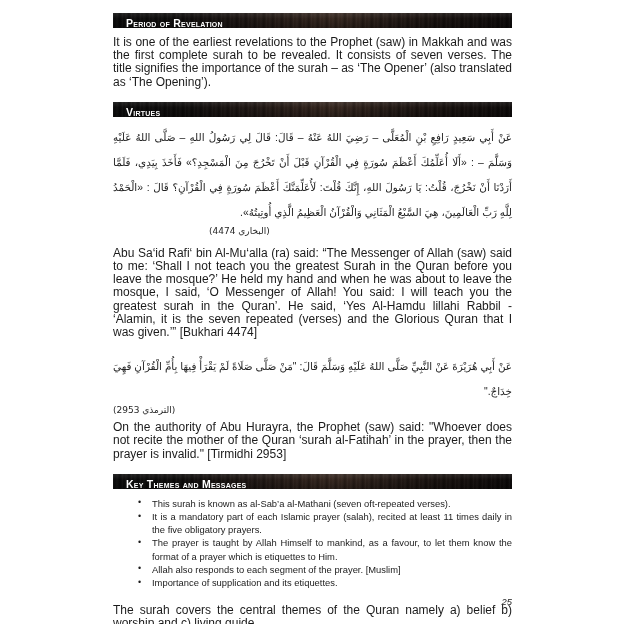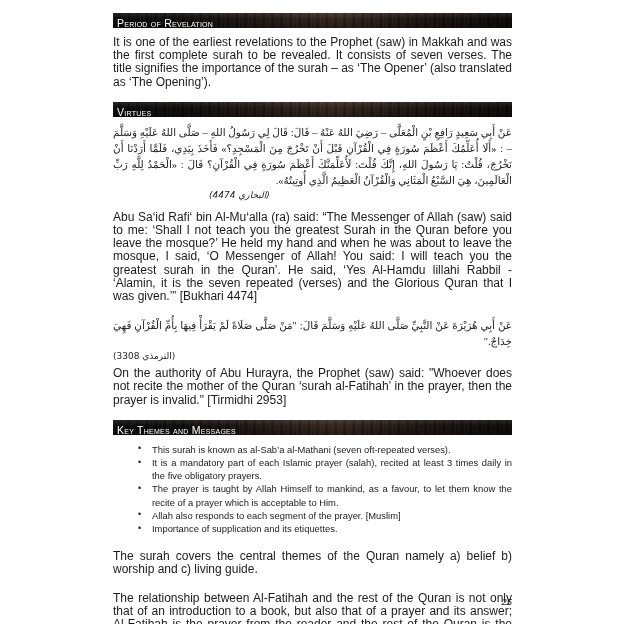--- a/index.html
+++ b/index.html
@@ -91,24 +91,24 @@
       linear-gradient(180deg,
         rgba(255,255,255,0.10) 0%,
         rgba(255,255,255,0.0) 38%,
         rgba(0,0,0,0.30) 100%);
     pointer-events: none;
   }
   .section-bar-label {
     position: relative;
     z-index: 2;
     display: inline-block;
-    padding-left: 4px;
+    padding-left: 13px;
     color: #ffffff;
     font-size: 10.5px;
-    font-weight: 400;
+    font-weight: 700;
     font-variant: small-caps;
     text-transform: none;
     letter-spacing: 0.25px;
     line-height: 15px;
   }
 
   
   p.body-text {
     margin: 0 0 0 0;
     font-size: 12px;
@@ -117,36 +117,36 @@
     color: #1b1b1b;
   }
   .spacer-sm { height: 11px; }
   .spacer-md { height: 15px; }
   .spacer-xs { height: 6px; }
 
   
   .arabic-hadith {
     direction: rtl;
     text-align: justify;
-    font-family: Liberation Serif, serif;
+    font-family: Liberation Sans, sans-serif;
     font-size: 10.4px;
-    line-height: 16px;
+    line-height: 25px;
     color: #222222;
     margin: 0;
   }
   .arabic-citation {
     direction: rtl;
     text-align: left;
     font-family: "DejaVu Sans", sans-serif;
     font-size: 9px;
     color: #252525;
     margin-top: 1px;
     padding-right: 0;
   }
-  .cite-indent { padding-left: 96px; font-style: italic; }
+  .cite-indent { padding-left: 96px; }
 
   
   ul.themes {
     margin: 0;
     padding: 0 0 0 0;
     list-style: none;
   }
   ul.themes li {
     position: relative;
     padding-left: 14px;
@@ -197,34 +197,34 @@
     <p class="arabic-hadith">عَنْ أَبِي سَعِيدٍ رَافِعِ بْنِ الْمُعَلَّى – رَضِيَ اللهُ عَنْهُ – قَالَ: قَالَ لِي رَسُولُ اللهِ – صَلَّى اللهُ عَلَيْهِ وَسَلَّمَ – : «أَلَا أُعَلِّمُكَ أَعْظَمَ سُورَةٍ فِي الْقُرْآنِ قَبْلَ أَنْ تَخْرُجَ مِنَ الْمَسْجِدِ؟» فَأَخَذَ بِيَدِي، فَلَمَّا أَرَدْنَا أَنْ نَخْرُجَ، قُلْتُ: يَا رَسُولَ اللهِ، إِنَّكَ قُلْتَ: لَأُعَلِّمَنَّكَ أَعْظَمَ سُورَةٍ فِي الْقُرْآنِ؟ قَالَ : «الْحَمْدُ لِلَّهِ رَبِّ الْعَالَمِينَ، هِيَ السَّبْعُ الْمَثَانِي وَالْقُرْآنُ الْعَظِيمُ الَّذِي أُوتِيتُهُ».</p>
     <div class="arabic-citation cite-indent">(البخاري 4474)</div>
 
     <div class="spacer-sm"></div>
 
     <p class="body-text">Abu Sa‘id Rafi‘ bin Al-Mu‘alla (ra) said: “The Messenger of Allah (saw) said to me: ‘Shall I not teach you the greatest Surah in the Quran before you leave the mosque?’ He held my hand and when he was about to leave the mosque, I said, ‘O Messenger of Allah! You said: I will teach you the greatest surah in the Quran’. He said, ‘Yes Al-Hamdu lillahi Rabbil - ‘Alamin, it is the seven repeated (verses) and the Glorious Quran that I was given.’” [Bukhari 4474]</p>
 
     <div class="spacer-md"></div>
 
     <p class="arabic-hadith">عَنْ أَبِي هُرَيْرَةَ عَنْ النَّبِيِّ صَلَّى اللهُ عَلَيْهِ وَسَلَّمَ قَالَ: "مَنْ صَلَّى صَلَاةً لَمْ يَقْرَأْ فِيهَا بِأُمِّ الْقُرْآنِ فَهِيَ خِدَاجٌ."</p>
-    <div class="arabic-citation">(الترمذي 3308)</div>
+    <div class="arabic-citation">(الترمذي 2953)</div>
 
     <div class="spacer-xs"></div>
 
     <p class="body-text">On the authority of Abu Hurayra, the Prophet (saw) said: "Whoever does not recite the mother of the Quran ‘surah al-Fatihah’ in the prayer, then the prayer is invalid." [Tirmidhi 2953]</p>
 
     <div class="section-bar">
       <span class="section-bar-label">Key Themes and Messages</span>
     </div>
 
     <ul class="themes">
       <li>This surah is known as al-Sab’a al-Mathani (seven oft-repeated verses).</li>
-      <li>It is a mandatory part of each Islamic prayer (salah), recited at least 3 times daily in the five obligatory prayers.</li>
-      <li>The prayer is taught by Allah Himself to mankind, as a favour, to let them know the recite of a prayer which is acceptable to Him.</li>
+      <li>It is a mandatory part of each Islamic prayer (salah), recited at least 11 times daily in the five obligatory prayers.</li>
+      <li>The prayer is taught by Allah Himself to mankind, as a favour, to let them know the format of a prayer which is etiquettes to Him.</li>
       <li>Allah also responds to each segment of the prayer. [Muslim]</li>
       <li>Importance of supplication and its etiquettes.</li>
     </ul>
 
     <div class="spacer-md"></div>
 
     <p class="body-text">The surah covers the central themes of the Quran namely a) belief b) worship and c) living guide.</p>
 
     <div class="spacer-md"></div>
 

